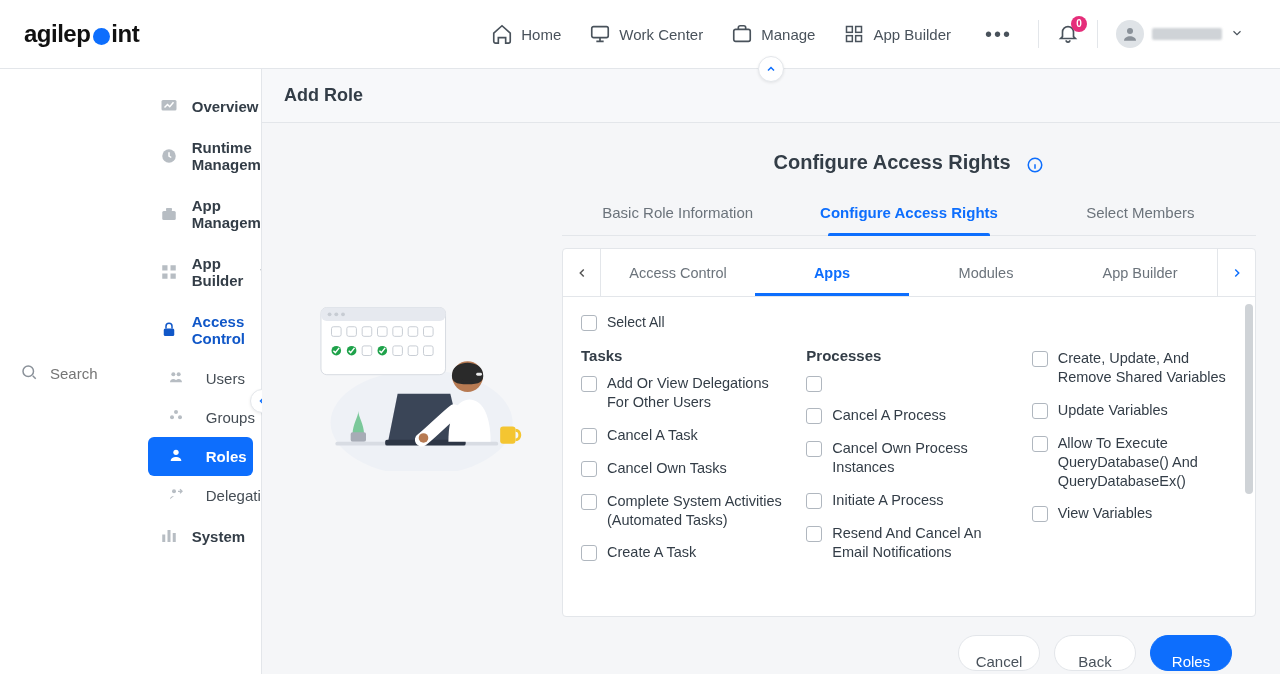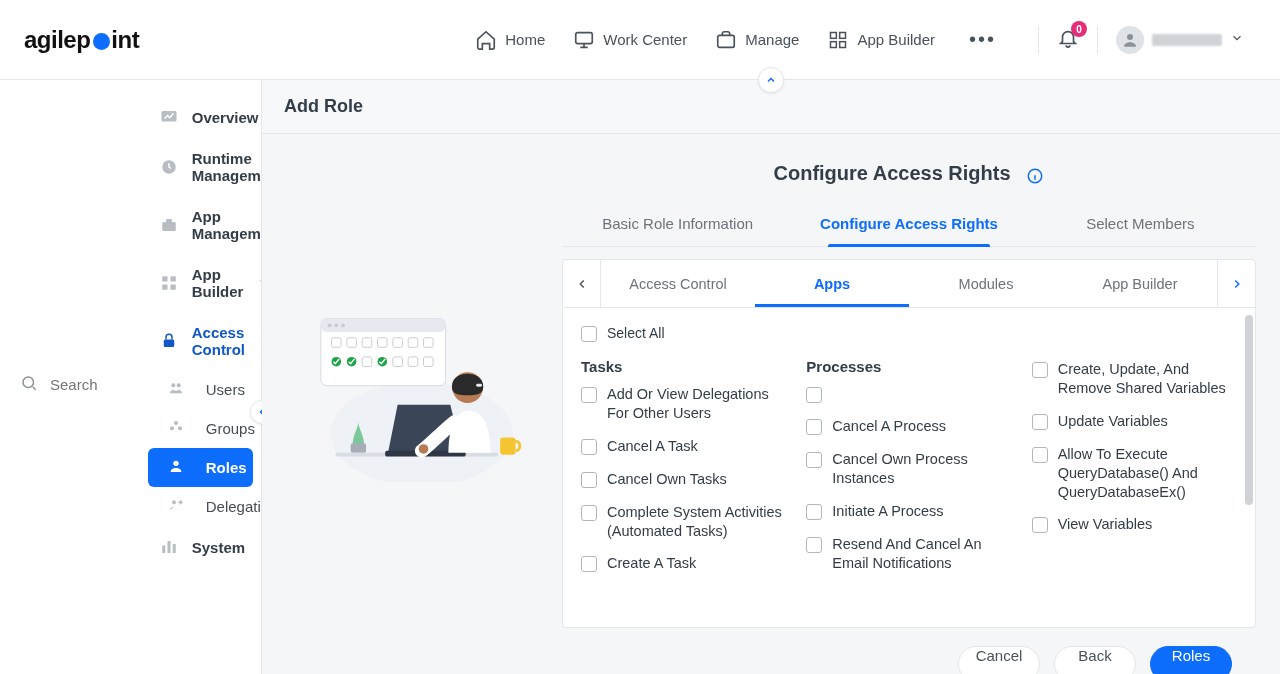--- a/index.html
+++ b/index.html
@@ -18,26 +18,25 @@
     font-family: "Segoe UI", Arial, sans-serif;
     font-size: 14px;
     color: var(--text);
     background: #fff;
     width: 1280px;
     height: 674px;
     overflow: hidden;
   }
   
   .header {
-    height: 80px;
+    height: 69px;
     display: flex;
     align-items: center;
     padding: 0 24px;
     border-bottom: 1px solid var(--border);
-    gap: 16px;
     text-align: right;
   }
   .logo {
     font-size: 24px;
     font-weight: 600;
     letter-spacing: -0.5px;
     color: #111;
     display: flex;
     align-items: center;
   }
@@ -187,21 +186,21 @@
     width:16px; height:16px; flex:0 0 16px; border:1.5px solid #b0b7bf;
     border-radius:3px; margin-top:2px; cursor:pointer; background:#fff;
     display:inline-block;
   }
 
   .footer-btns {
     display:flex; justify-content:flex-end; gap:14px; padding:18px 24px 0 0;
   }
   .btn {
     min-width:82px; height:36px; border-radius:22px; border:1px solid var(--border);
-    background:#fff; font-size:15px; display:flex; align-items:flex-start;
+    background:#fff; font-size:15px; display:flex; align-items:flex-end;
     justify-content:center; cursor:pointer; color:#49525b;
   }
   .btn.primary { background:var(--blue); color:#fff; border-color:var(--blue);}
   .fake-scrollbar {
     position:absolute; right:2px; top:55px; width:8px; bottom:8px;
     background:transparent;
   }
   .fake-thumb {
     position:absolute; right:0; top:0; width:8px; height:190px;
     background:#cfd3d7; border-radius:4px;

